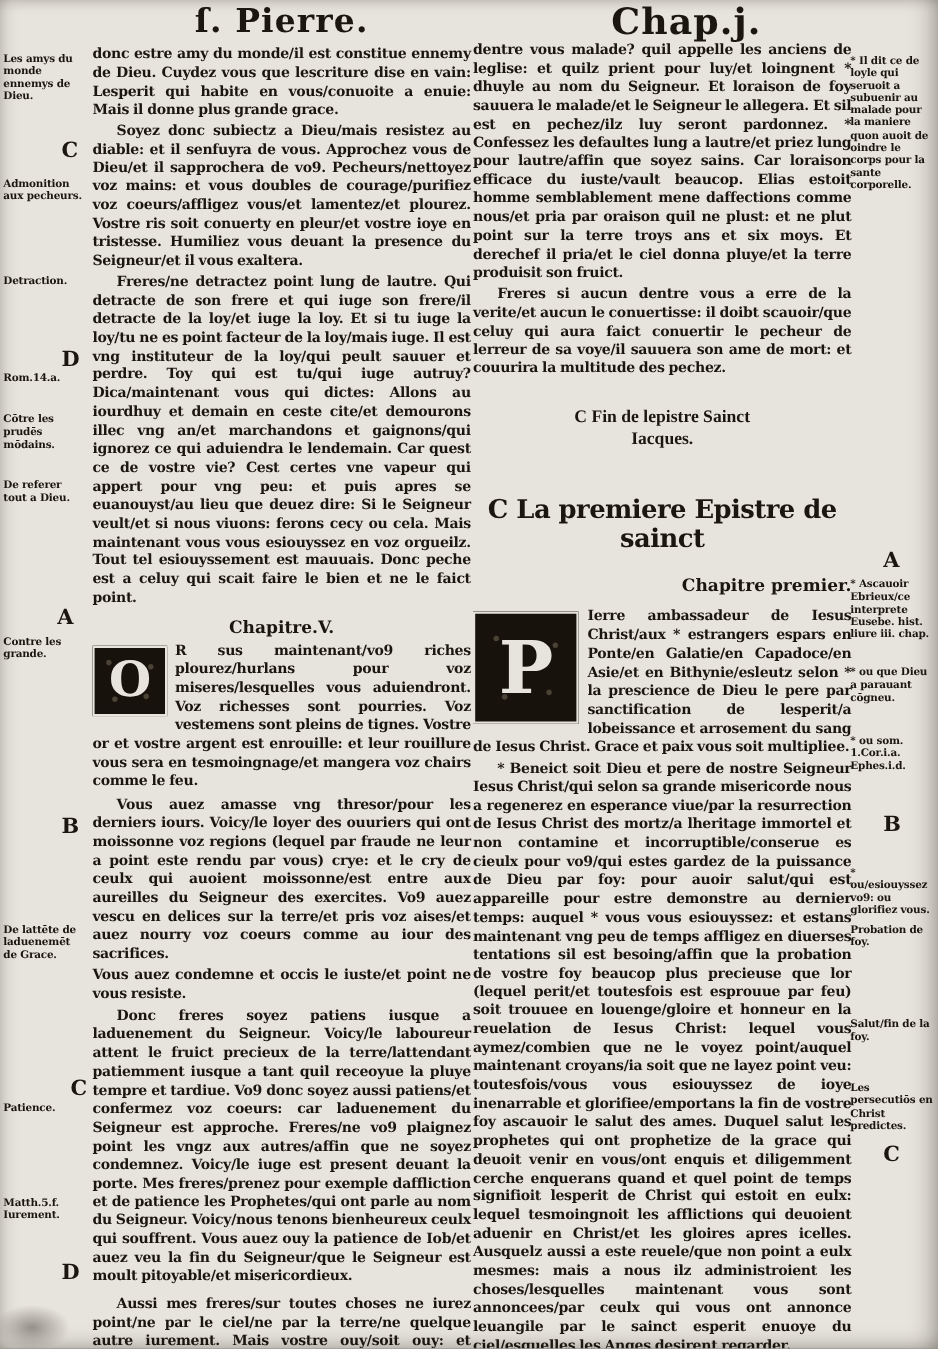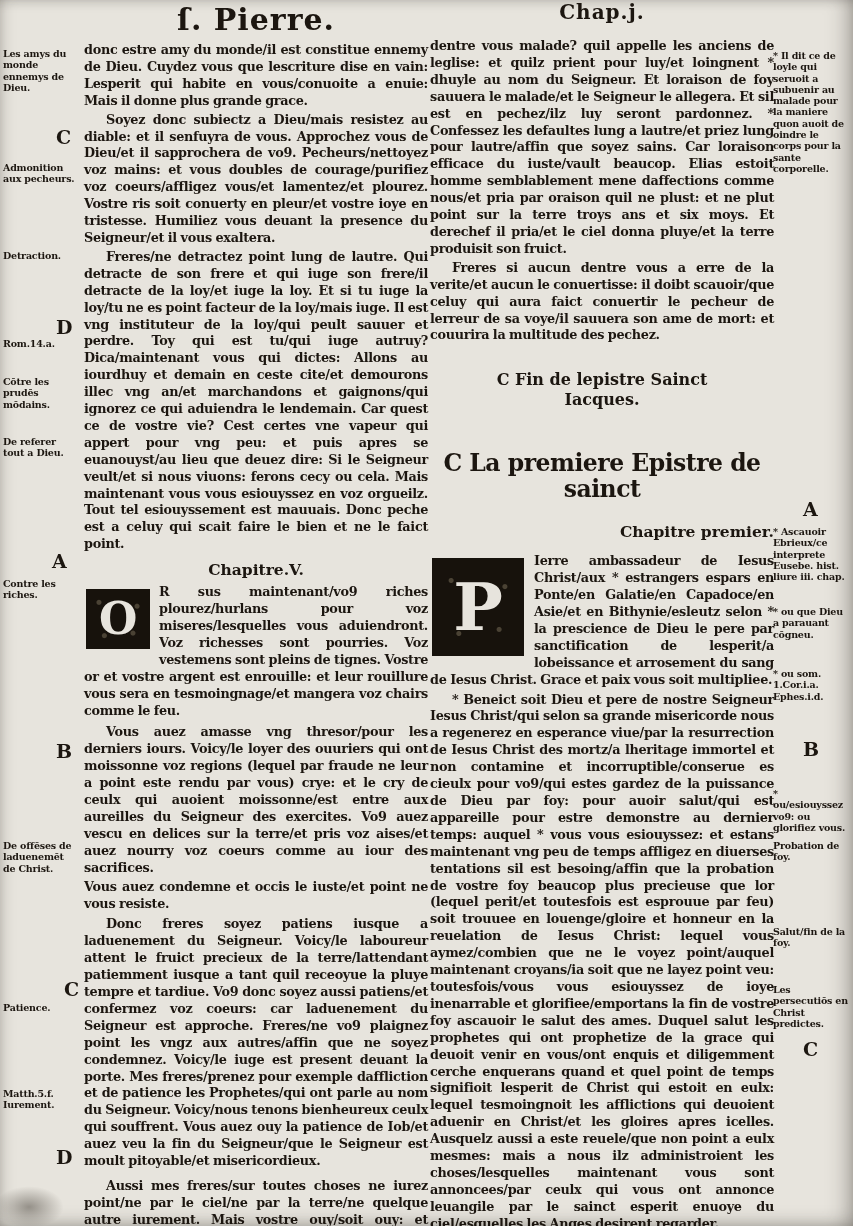--- a/index.html
+++ b/index.html
@@ -11,26 +11,26 @@
                inset 0 -12px 18px -10px rgba(40,35,28,.28),
                inset 0 8px 12px -8px rgba(40,35,28,.18);
     font-family:"DejaVu Serif","Liberation Serif",serif;
     color:#1c1610;
   }
   .bt{font-size:12.8px;line-height:16.9px;font-weight:bold;text-align:justify;
       letter-spacing:-.3px;word-spacing:-.5px;margin:0;}
   .ind{text-indent:22px;}
   .runhead{position:absolute;font-weight:bold;text-align:center;}
   .runhead.l{left:84px;top:2px;width:344px;font-size:30px;letter-spacing:1px;}
-  .runhead.r{left:430px;top:0px;width:344px;font-size:20px;letter-spacing:1px;}
+  .runhead.r{left:452px;top:0px;width:344px;font-size:33px;letter-spacing:1px;}
   .col{position:absolute;top:42px;}
   .col.l{left:84px;width:344px;}
   .col.r{left:430px;top:38px;width:344px;}
   .chap{font-weight:bold;text-align:center;font-size:15.5px;margin:7px 0 5px 0;}
-  .finhead{font-weight:bold;text-align:center;font-size:16px;line-height:20px;margin:26px 0 0 0;}
+  .finhead{font-weight:bold;text-align:center;font-size:16px;line-height:20px;margin:26px 0 0 0;font-family:Liberation Serif, serif;}
   .title1{font-weight:bold;text-align:center;font-size:23.5px;line-height:26px;margin:40px 0 0 0;letter-spacing:-.5px;}
   .title2{font-weight:bold;text-align:center;font-size:16.5px;margin:2px 0 0 0;}
   .chap2{font-weight:bold;text-align:right;font-size:15.5px;margin:20px 0 12px 0;}
   .initial{float:left;background:#17120c;color:#e7e4dd;display:flex;align-items:center;
            justify-content:center;font-weight:bold;
            box-shadow:inset 0 0 0 2px #e7e4dd, inset 0 0 0 4px #17120c;
            background-image:radial-gradient(circle at 22% 24%, #4a4234 0 2px, transparent 3px),
              radial-gradient(circle at 78% 30%, #4a4234 0 2px, transparent 3px),
              radial-gradient(circle at 30% 76%, #4a4234 0 2px, transparent 3px),
              radial-gradient(circle at 72% 72%, #4a4234 0 2px, transparent 3px);}
@@ -58,23 +58,23 @@
   <div class="marg l">
     <div class="mnote" style="top:48px">Les amys du monde ennemys de Dieu.</div>
     <div class="mletter" style="top:126px;left:56px">C</div>
     <div class="mnote" style="top:162px">Admonition aux pecheurs.</div>
     <div class="mnote" style="top:250px">Detraction.</div>
     <div class="mletter" style="top:316px;left:56px">D</div>
     <div class="mnote" style="top:338px">Rom.14.a.</div>
     <div class="mnote" style="top:376px">Cōtre les prudēs mōdains.</div>
     <div class="mnote" style="top:436px">De referer tout a Dieu.</div>
     <div class="mletter" style="top:550px;left:52px">A</div>
-    <div class="mnote" style="top:578px">Contre les riches.</div>
+    <div class="mnote" style="top:578px">Contre les grande.</div>
     <div class="mletter" style="top:740px;left:56px">B</div>
-    <div class="mnote" style="top:840px">De offēses de laduenemēt de Christ.</div>
+    <div class="mnote" style="top:840px">De lattēte de laduenemēt de Grace.</div>
     <div class="mletter" style="top:978px;left:64px">C</div>
     <div class="mnote" style="top:1002px">Patience.</div>
     <div class="mnote" style="top:1088px">Matth.5.f. Iurement.</div>
     <div class="mletter" style="top:1146px;left:56px">D</div>
   </div>
 
   <div class="marg r">
     <div class="mnote" style="top:50px">* Il dit ce de loyle qui seruoit a subuenir au malade pour la maniere quon auoit de oindre le corps pour la sante corporelle.</div>
     <div class="mletter" style="top:498px;left:30px">A</div>
     <div class="mnote" style="top:526px">* Ascauoir Ebrieux/ce interprete Eusebe. hist. liure iii. chap.</div>

